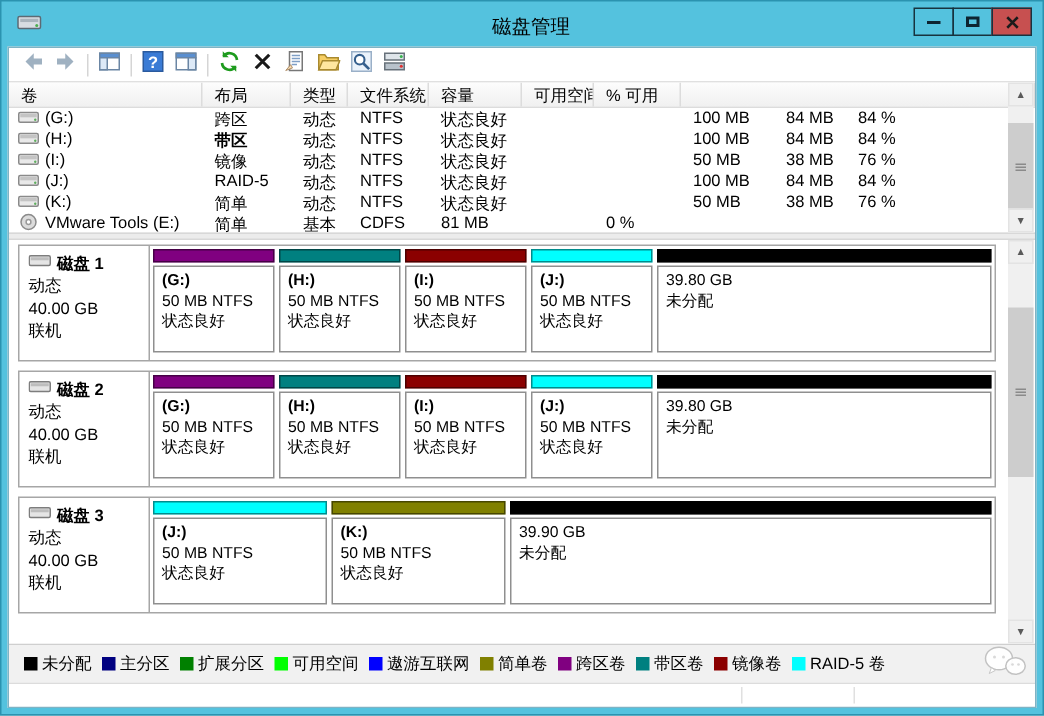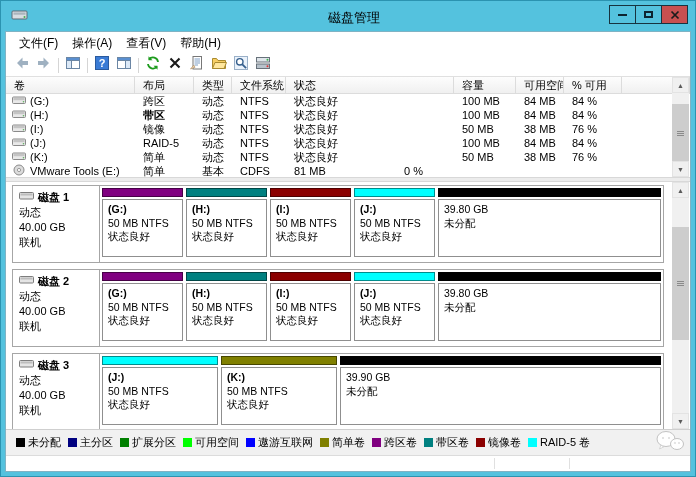--- a/index.html
+++ b/index.html
@@ -81,26 +81,20 @@
       <div class="wbtn close">
         <svg width="10" height="10" viewBox="0 0 10 10">
             <path d="M1.5 1.5l7 7M8.5 1.5l-7 7" stroke="#1b1b1b" stroke-width="1.7"></path>
           </svg>
       </div>
     </div>
   </div>
 
   <div class="content">
 
-    <div class="menubar">
-        <span class="menu-item">文件(F)</span>
-        <span class="menu-item">操作(A)</span>
-        <span class="menu-item">查看(V)</span>
-        <span class="menu-item">帮助(H)</span>
-      </div>
 
     <div class="toolbar">
         <span class="tbtn">
           <span><svg width="16" height="16" viewBox="0 0 16 16">
               <path d="M8.5 2.5 3 8l5.5 5.5V10H14V6H8.5z" fill="#9fb1c1"></path>
             </svg></span>
         </span>
         <span class="tbtn">
           <span><svg width="16" height="16" viewBox="0 0 16 16">
               <path d="M7.5 2.5 13 8l-5.5 5.5V10H2V6h5.5z" fill="#9fb1c1"></path>
@@ -171,21 +165,20 @@
             </svg></span>
         </span>
       </div>
 
     <div class="vlist">
       <div class="vheader">
           <div class="vh-cell" style="width: 129px;">卷</div>
           <div class="vh-cell" style="width: 59px;">布局</div>
           <div class="vh-cell" style="width: 38px;">类型</div>
           <div class="vh-cell" style="width: 54px;">文件系统</div>
-          <div class="vh-cell" style="width: 168px;">状态</div>
           <div class="vh-cell" style="width: 62px;">容量</div>
           <div class="vh-cell" style="width: 48px;">可用空间</div>
           <div class="vh-cell" style="width: 58px;">% 可用</div>
           <div class="vh-cell vh-fill"></div>
         </div>
       <div>
           <div class="vrow">
             <div class="vcell first" style="width: 129px;">
               <span><svg width="14" height="12" viewBox="0 0 14 12">
                   <rect x="0.5" y="3" width="13" height="6.5" rx="1" fill="#e9e9e9" stroke="#8a8a8a"></rect>

